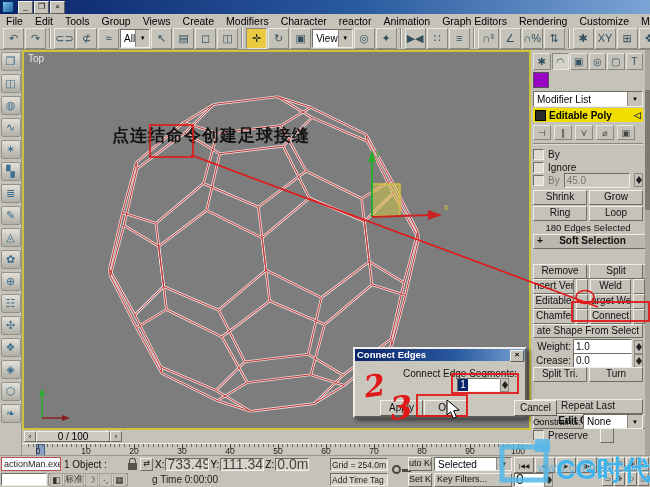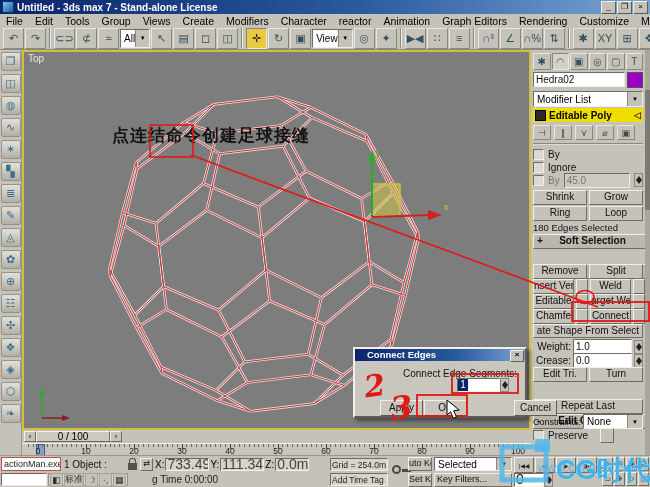--- a/index.html
+++ b/index.html
@@ -46,21 +46,21 @@
   .sctl span{width:16px;height:13px;display:flex;align-items:center;justify-content:center;font-size:9px;color:#444;border:1px solid;border-color:#e9e6df #8a877f #8a877f #e9e6df;}
   .cbrow{display:flex;align-items:center;gap:4px;height:12px;color:#111;}
   .cbx{width:9px;height:9px;background:#dcd9d0;border:1px solid;border-color:#6f6c64 #f2efe8 #f2efe8 #6f6c64;flex:none;}
   .grayed{color:#7a776f;}
   .g2{display:grid;grid-template-columns:1fr 1fr;gap:2px;}
   .g2b{display:grid;grid-template-columns:41px 12px 41px 12px;gap:2px;}
   .pb{border:1px solid;border-color:#f2efe8 #6f6c64 #6f6c64 #f2efe8;background:#c5c2ba;text-align:center;font-size:10px;line-height:12px;height:13px;overflow:hidden;white-space:nowrap;color:#111;}
   .sbx{border:1px solid;border-color:#f2efe8 #6f6c64 #6f6c64 #f2efe8;background:#c5c2ba;height:13px;}
   .rh{position:relative;background:#bab7ae;border:1px solid;border-color:#f2efe8 #6f6c64 #6f6c64 #f2efe8;font-weight:bold;font-size:10px;height:13px;line-height:12px;text-align:center;color:#111;}
   .rhstate{position:absolute;left:3px;top:0;font-weight:bold;}
-  .statusline{font-size:9.5px;text-align:left;color:#111;}
+  .statusline{font-size:9.5px;text-align:center;color:#111;}
   .sp{width:9px;display:flex;flex-direction:column;justify-content:space-between;padding:2px 0;box-sizing:border-box;background:#c5c2ba;border:1px solid #8a877f;}
   .sp i{display:block;width:0;height:0;border-left:3px solid transparent;border-right:3px solid transparent;margin:0 auto;}
   .sp .u{border-bottom:4px solid #222;}
   .sp .dn{border-top:4px solid #222;}
   .numrow{display:flex;align-items:center;gap:2px;}
   .numlab{width:38px;text-align:right;color:#111;}
   .scroll{position:absolute;right:0;top:0;width:5px;height:405px;background:#a9a69e;}
   .scrollthumb{position:absolute;left:0;top:40px;width:5px;height:120px;background:#7d7a72;}
   
   .timeslider{position:absolute;left:22px;top:430px;width:509px;height:13px;background:#c5c2ba;border-bottom:1px solid #9a978f;z-index:4;}
@@ -84,41 +84,40 @@
   .keyic{position:absolute;width:9px;height:9px;border:2.5px solid #4a4a42;border-radius:50%;}
   .keyic:after{content:'';position:absolute;left:8px;top:2px;width:9px;height:2.5px;background:#4a4a42;}
   .lockic{position:absolute;width:9px;height:7px;background:#56534b;}
   .lockic:before{content:'';position:absolute;left:1px;top:-5px;width:5px;height:5px;border:1.5px solid #56534b;border-bottom:none;border-radius:3px 3px 0 0;}
   .playrow{display:flex;gap:1px;}
   .playrow span{width:18px;height:14px;background:#c5c2ba;border:1px solid;border-color:#f2efe8 #6f6c64 #6f6c64 #f2efe8;font-size:6px;display:flex;align-items:center;justify-content:center;color:#222;}
   .navgrid{display:grid;grid-template-columns:repeat(4,11px);grid-auto-rows:14px;gap:1px;}
   .navgrid span{background:#c5c2ba;border:1px solid;border-color:#f2efe8 #6f6c64 #6f6c64 #f2efe8;font-size:7px;display:flex;align-items:center;justify-content:center;color:#333;}
   
   .dlg{position:absolute;left:353px;top:347px;width:174px;height:71px;background:#c9c6bd;border:2px solid;border-color:#f2efe8 #5f5c55 #5f5c55 #f2efe8;box-sizing:border-box;box-shadow:3px 3px 4px rgba(0,0,0,.45);z-index:30;}
-  .dlgtitle{height:12px;background:linear-gradient(90deg,#0a246a,#2a5a9f 60%,#7aa4d4);color:#fff;font-weight:bold;font-size:9.5px;line-height:12px;padding-left:12px;position:relative;}
+  .dlgtitle{height:12px;background:linear-gradient(90deg,#0a246a,#2a5a9f 60%,#7aa4d4);color:#fff;font-weight:bold;font-size:9.5px;line-height:12px;padding-left:2px;position:relative;}
   .dlgclose{position:absolute;right:1px;top:1px;width:12px;height:10px;background:#c5c2ba;border:1px solid;border-color:#f2efe8 #5f5c55 #5f5c55 #f2efe8;color:#000;font-size:8px;line-height:8px;text-align:center;}
   .dlglabel{position:absolute;left:48px;top:19px;font-size:10px;color:#111;white-space:nowrap;}
   .dlgfield{position:absolute;left:102px;top:29px;width:52px;height:14px;display:flex;}
   .dlgval{flex:1;background:#fff;border:1px solid;border-color:#6f6c64 #f2efe8 #f2efe8 #6f6c64;font-size:10px;line-height:12px;}
   .dlgval b{display:inline-block;background:#0a246a;color:#fff;min-width:10px;text-align:center;font-weight:normal;}
   .dlgbtn{position:absolute;top:51px;width:41px;height:14px;background:#c9c6bd;border:1px solid;border-color:#f2efe8 #5f5c55 #5f5c55 #f2efe8;text-align:center;font-size:10px;line-height:13px;color:#111;}
   
   .overlay{position:absolute;left:0;top:0;width:650px;height:487px;z-index:60;pointer-events:none;}
   .wm{position:absolute;pointer-events:none;z-index:45;}
   .wmtext{font-size:27px;font-weight:bold;color:#3fb3ea;text-shadow:0 0 1px #d6f0fc;white-space:nowrap;}
   .wmurl{font-size:12px;color:#68b4dc;letter-spacing:.5px;white-space:nowrap;}
 </style>
 </head>
 <body>
 
 <div class="win">
 
   <div class="titlebar">
     <span class="appicon"></span>
-    <span class="titletxt">Untitled - 3ds max 7  - Stand-alone License</span>
     <span id="winbtns" style="display:flex;">
         <span class="winbtn">_</span>
         <span class="winbtn">❐</span>
         <span class="winbtn">×</span>
       </span>
   </div>
 
   <div class="menubar" id="menubar">
       <span class="mitem">File</span>
       <span class="mitem">Edit</span>
@@ -404,21 +403,20 @@
   <div class="cmdpanel">
     <div class="cp ptabs" id="ptabs" style="top:3px;">
         <span class="ptab">✱</span>
         <span class="ptab ptabactive">◠</span>
         <span class="ptab">▣</span>
         <span class="ptab">◎</span>
         <span class="ptab">▢</span>
         <span class="ptab">T</span>
       </div>
     <div class="cp" style="top:22px;display:flex;gap:2px;">
-      <span class="fld" style="flex:1;">Hedra02</span>
       <span class="swatch"></span>
     </div>
     <div class="cp drop" style="top:41px;">
       <span class="droptxt">Modifier List</span>
       <span class="droparr">▼</span>
     </div>
     <div class="cp stackrow" style="top:58px;">
       <span class="stackbox"></span>
       <span>Editable Poly</span>
       <span class="stackcur">◁</span>
@@ -497,21 +495,21 @@
     </div>
     <div class="cp numrow" style="top:303px;">
       <span class="numlab">Crease:</span>
       <span class="fld" style="flex:1;">0.0</span>
       <span class="sp">
           <i class="u"></i>
           <i class="dn"></i>
         </span>
     </div>
     <div class="cp g2" style="top:317px;">
-      <span class="pb">Edit Tri.</span>
+      <span class="pb">Split Tri.</span>
       <span class="pb">Turn</span>
     </div>
     <div class="cp rh" style="top:334px;">
       <span class="rhstate">-</span>
       <span>Edit Geometry</span>
     </div>
     <div class="cp pb" style="top:349px;">Repeat Last</div>
     <div class="cp numrow" style="top:364px;">
       <span style="font-size:9px;color:#111;">Constraints:</span>
       <span class="drop" style="flex:1;height:13px;">

